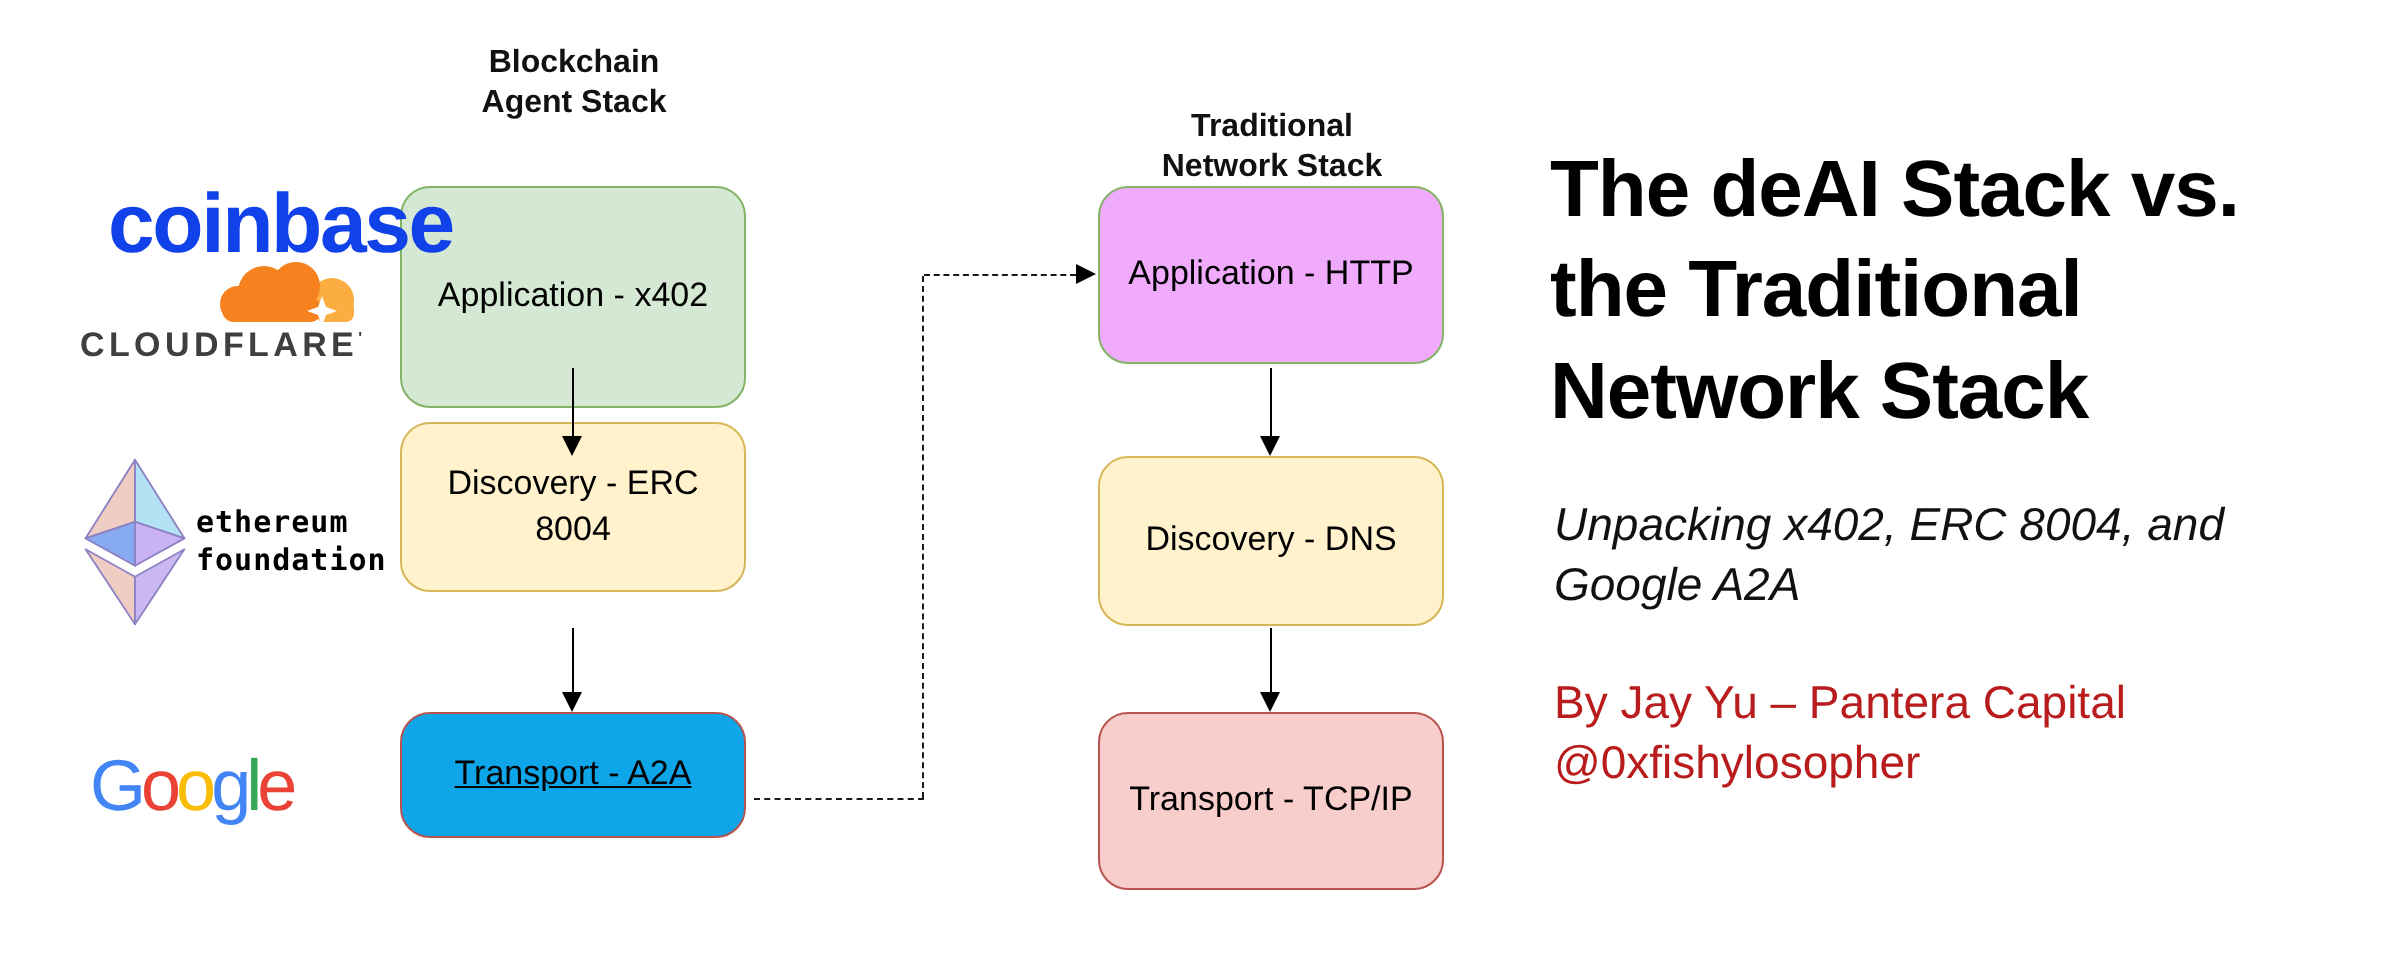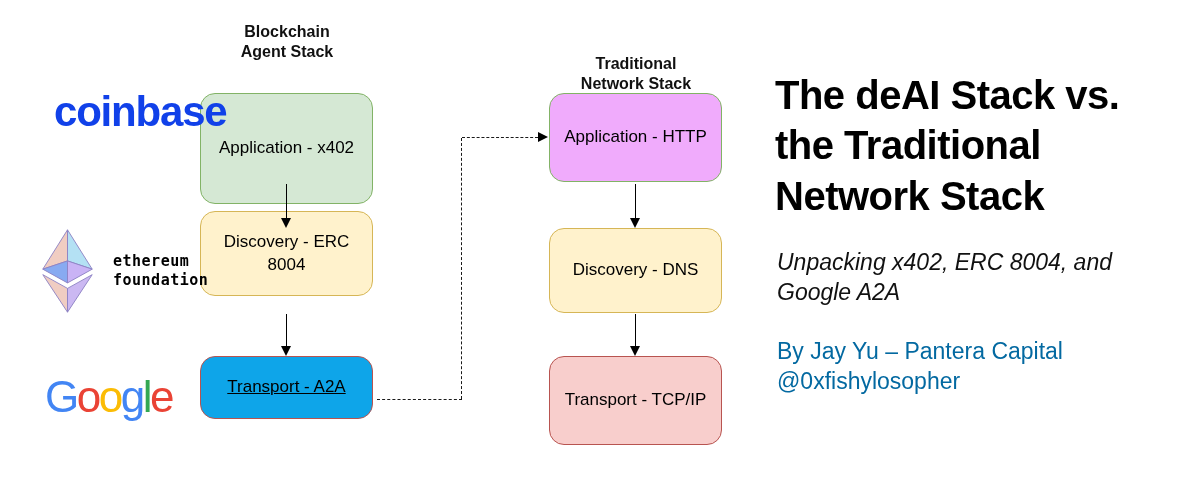--- a/index.html
+++ b/index.html
@@ -43,44 +43,44 @@
     font-size: 42px; font-weight: bold; letter-spacing: -1.2px;
   }
   .cloudflare-logo { position: absolute; left: 40px; top: 127px; width: 148px; height: 56px; }
   .cloudflare-logo svg { position: absolute; left: 68px; top: 2px; }
   .cloudflare-wordmark {
     position: absolute; left: 0; top: 36px; width: 148px;
     font-size: 17px; font-weight: bold; letter-spacing: 2.2px; white-space: nowrap;
   }
   .cf-tm { font-size: 8px; vertical-align: super; letter-spacing: 0; }
 
-  .ef-logo { position: absolute; left: 38px; top: 228px; display: flex; align-items: center; gap: 16px; }
+  .ef-logo { position: absolute; left: 38px; top: 228px; display: flex; align-items: center; gap: 1px; }
   .ef-text {
     font-family: "DejaVu Sans Mono", monospace; font-weight: bold;
     font-size: 15px; line-height: 1.25; letter-spacing: 0.5px; white-space: pre-line;
   }
 
   .google-wordmark {
     position: absolute; left: 45px; top: 372px;
-    font-size: 44px; font-weight: 500; letter-spacing: -2.5px;
+    font-size: 36px; font-weight: 500; letter-spacing: -2.5px;
   }
 
   
   .panel-title {
     position: absolute; left: 775px; top: 70px; width: 420px;
     font-size: 40px; font-weight: bold; letter-spacing: -0.5px;
     line-height: 1.26; white-space: pre-line; color: #000000;
   }
   .panel-subtitle {
     position: absolute; left: 777px; top: 248px; width: 410px;
     font-size: 23px; font-style: italic; line-height: 1.3; white-space: pre-line; color: #111;
   }
   .panel-byline {
     position: absolute; left: 777px; top: 336px; width: 410px;
-    font-size: 23px; line-height: 1.32; white-space: pre-line; color: #0369a1;
+    font-size: 23px; line-height: 1.32; white-space: pre-line; color: #b91c1c;
   }
 </style>
 </head>
 <body>
 
 <div class="canvas">
 
   <div class="col-header" style="left:199px; top:22px;">Blockchain
 Agent Stack</div>
   <div class="col-header" style="left:548px; top:22px;margin-top:32px;">Traditional
@@ -124,20 +124,33 @@
     <div class="head"></div>
   </div>
 
   <div class="dash-h" style="left:377px; top:399px; width:85px;"></div>
   <div class="dash-v" style="left:461px; top:138px; height:261px;"></div>
   <div class="dash-h" style="left:462px; top:137px; width:76px;"></div>
   <div class="dash-head-right" style="left:538px; top:132px;"></div>
 
   <div class="coinbase-wordmark" style="color: rgb(17, 65, 233);">coinbase</div>
 
+  <div class="cloudflare-logo">
+    <svg width="72" height="34" viewBox="0 0 72 34">
+      <circle cx="58" cy="21" r="11" fill="#FBAD41"></circle>
+      <rect x="50" y="21" width="19" height="11" rx="4" fill="#FBAD41"></rect>
+      <circle cx="24" cy="17" r="13" fill="#F6821F"></circle>
+      <circle cx="40" cy="14" r="12" fill="#F6821F"></circle>
+      <circle cx="11" cy="23" r="9" fill="#F6821F"></circle>
+      <rect x="3" y="20" width="50" height="12" rx="6" fill="#F6821F"></rect>
+      <path d="M53 19 L55 24.5 L60.5 26.5 L55 28.5 L53 34 L51 28.5 L45.5 26.5 L51 24.5 Z" fill="#ffffff"></path>
+      <ellipse cx="28" cy="35.5" rx="28" ry="3.5" fill="#ffffff"></ellipse>
+    </svg>
+    <div class="cloudflare-wordmark" style="color: rgb(63, 63, 65);"><span>CLOUDFLARE</span><span class="cf-tm">'</span></div>
+  </div>
 
   <div class="ef-logo">
     <svg width="59" height="86" viewBox="0 0 64 94">
       <g stroke="#8D82C4" stroke-width="1" stroke-linejoin="round">
         <polygon points="32,2 5,45 32,36" style="fill: rgb(240, 205, 194);"></polygon>
         <polygon points="32,2 59,45 32,36" style="fill: rgb(180, 225, 244);"></polygon>
         <polygon points="5,45 32,36 32,60" style="fill: rgb(136, 170, 241);"></polygon>
         <polygon points="59,45 32,36 32,60" style="fill: rgb(201, 179, 245);"></polygon>
         <polygon points="5,51 32,66 32,92" style="fill: rgb(240, 205, 194);"></polygon>
         <polygon points="59,51 32,66 32,92" style="fill: rgb(203, 184, 242);"></polygon>

